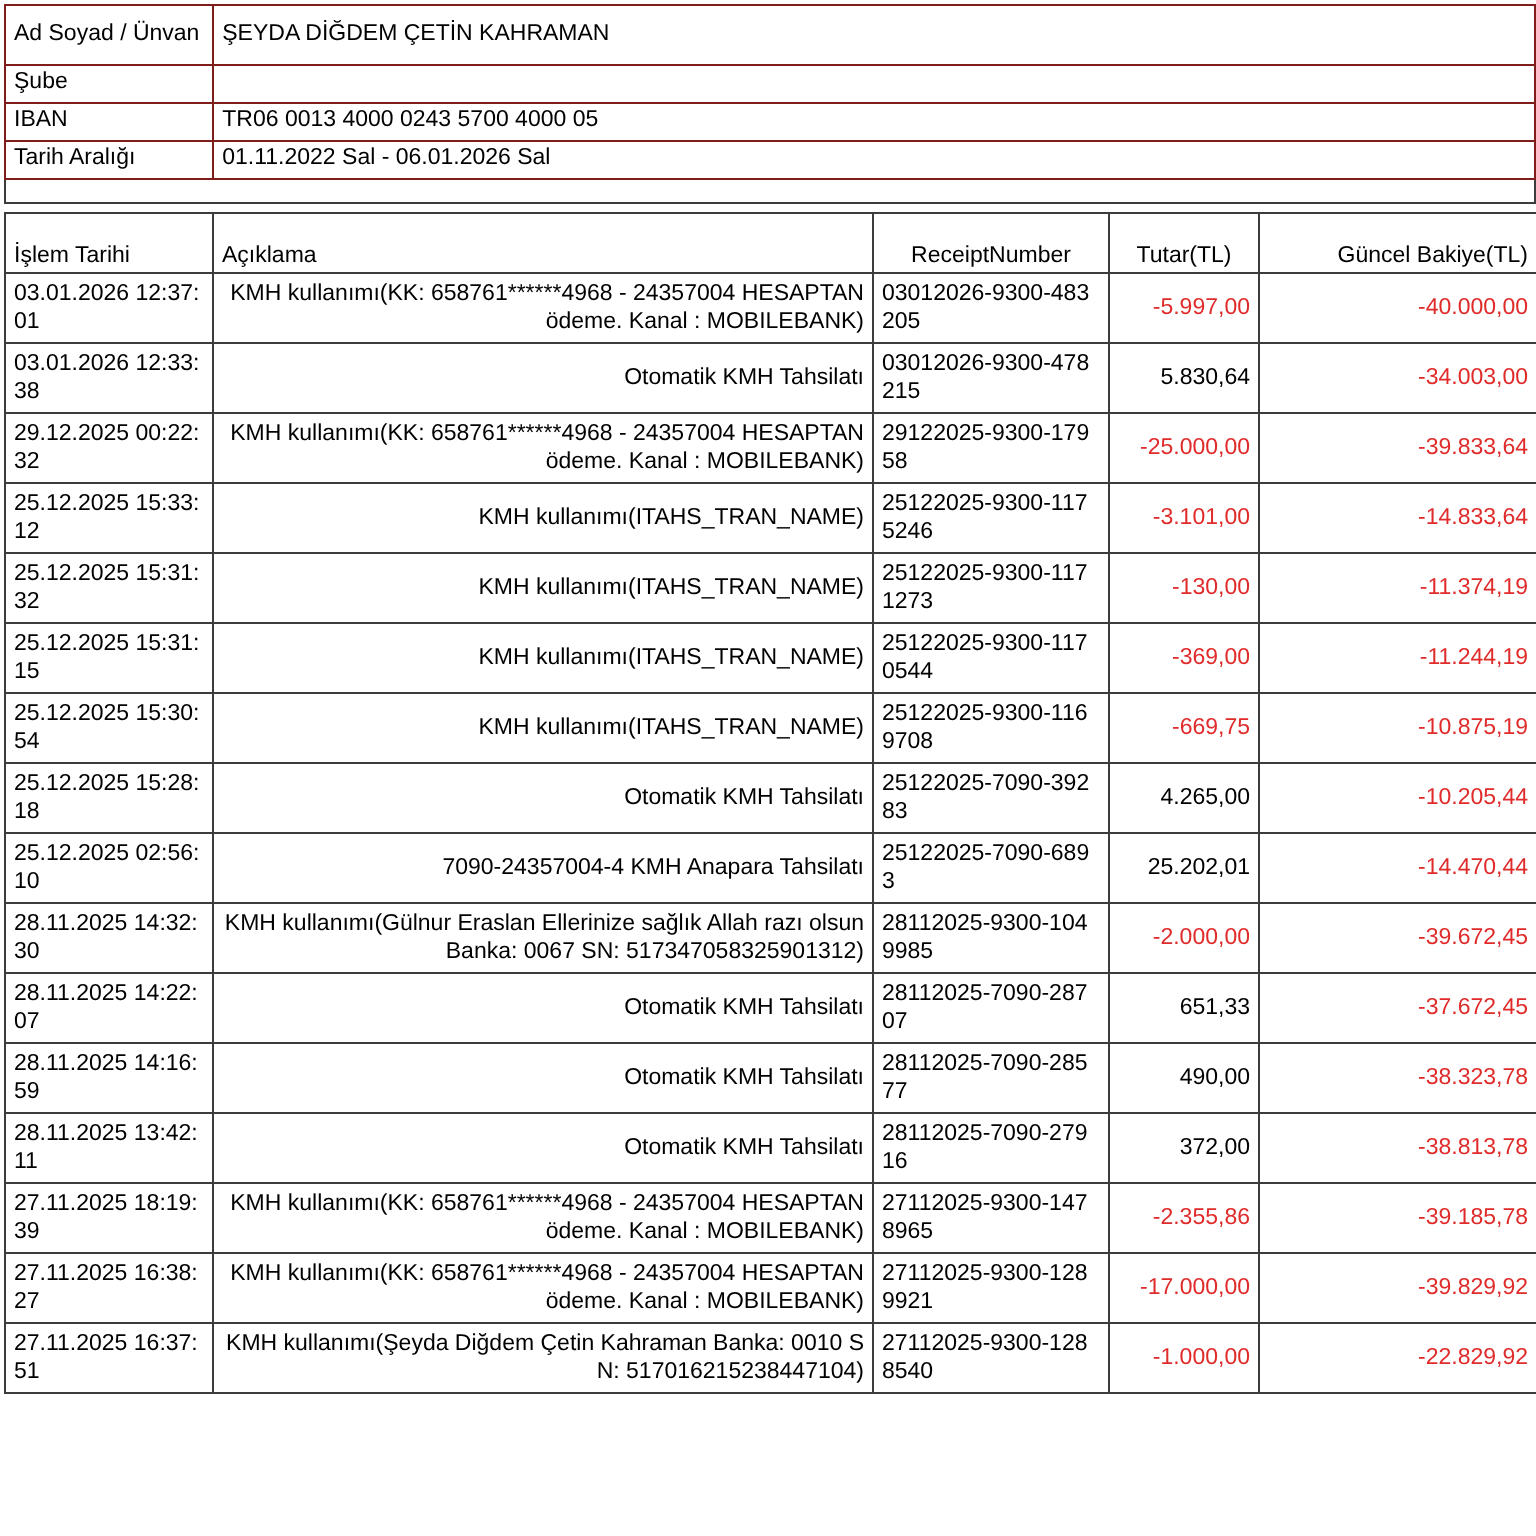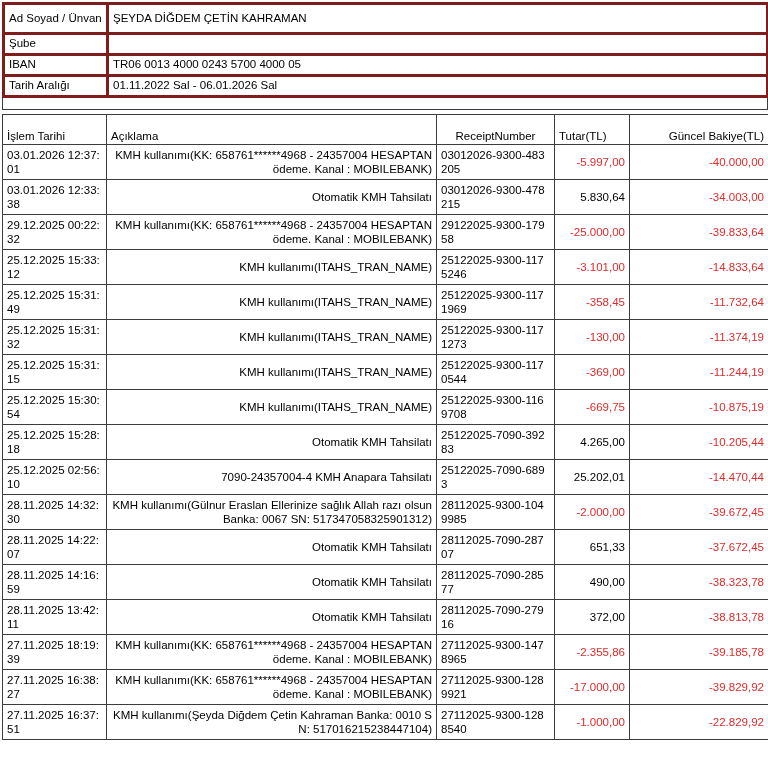--- a/index.html
+++ b/index.html
@@ -22,21 +22,21 @@
   }
 
   
   table.info {
     border-collapse: collapse;
     table-layout: fixed;
     width: 766px;
     margin: 2px 0 0 2px;
   }
   table.info td {
-    border: 3px solid #7f1d1d;
+    border: 1px solid #7f1d1d;
     padding: 2px 4px 3px 4px;
     font-size: 11.5px;
     line-height: 13px;
     vertical-align: middle;
     height: 18px;
     box-sizing: border-box;
     overflow: hidden;
   }
   td.info-label {
     width: 104px;
@@ -94,21 +94,21 @@
 
   th.c-date,  td.c-date  { width: 104px; text-align: left; }
   th.c-desc,  td.c-desc  { width: 330px; text-align: right; word-break: normal; }
   th.c-rcpt,  td.c-rcpt  { width: 118px; text-align: left; }
   th.c-amt,   td.c-amt   { width: 75px;  text-align: right; }
   th.c-bal,   td.c-bal   { width: 139px; text-align: right; }
 
   th.c-date { text-align: left; }
   th.c-desc { text-align: left; }
   th.c-rcpt { text-align: center; }
-  th.c-amt  { text-align: left; }
+  th.c-amt  { text-align: center; }
   th.c-bal  { text-align: right; }
 
   .neg { color: #e02b2b; }
   .pos { color: #000000; }
   .bal { color: #e02b2b; }
 </style>
 </head>
 <body>
 
 <div class="sheet">
@@ -178,27 +178,20 @@
           <td class="c-bal bal">-39.833,64</td>
         </tr>
         <tr>
           <td class="c-date">25.12.2025 15:33:12</td>
           <td class="c-desc">KMH kullanımı(ITAHS_TRAN_NAME)</td>
           <td class="c-rcpt">25122025-9300-1175246</td>
           <td class="c-amt neg">-3.101,00</td>
           <td class="c-bal bal">-14.833,64</td>
         </tr>
         <tr>
-          <td class="c-date">25.12.2025 15:31:49</td>
-          <td class="c-desc">KMH kullanımı(ITAHS_TRAN_NAME)</td>
-          <td class="c-rcpt">25122025-9300-1171969</td>
-          <td class="c-amt neg">-358,45</td>
-          <td class="c-bal bal">-11.732,64</td>
-        </tr>
-        <tr>
           <td class="c-date">25.12.2025 15:31:32</td>
           <td class="c-desc">KMH kullanımı(ITAHS_TRAN_NAME)</td>
           <td class="c-rcpt">25122025-9300-1171273</td>
           <td class="c-amt neg">-130,00</td>
           <td class="c-bal bal">-11.374,19</td>
         </tr>
         <tr>
           <td class="c-date">25.12.2025 15:31:15</td>
           <td class="c-desc">KMH kullanımı(ITAHS_TRAN_NAME)</td>
           <td class="c-rcpt">25122025-9300-1170544</td>

